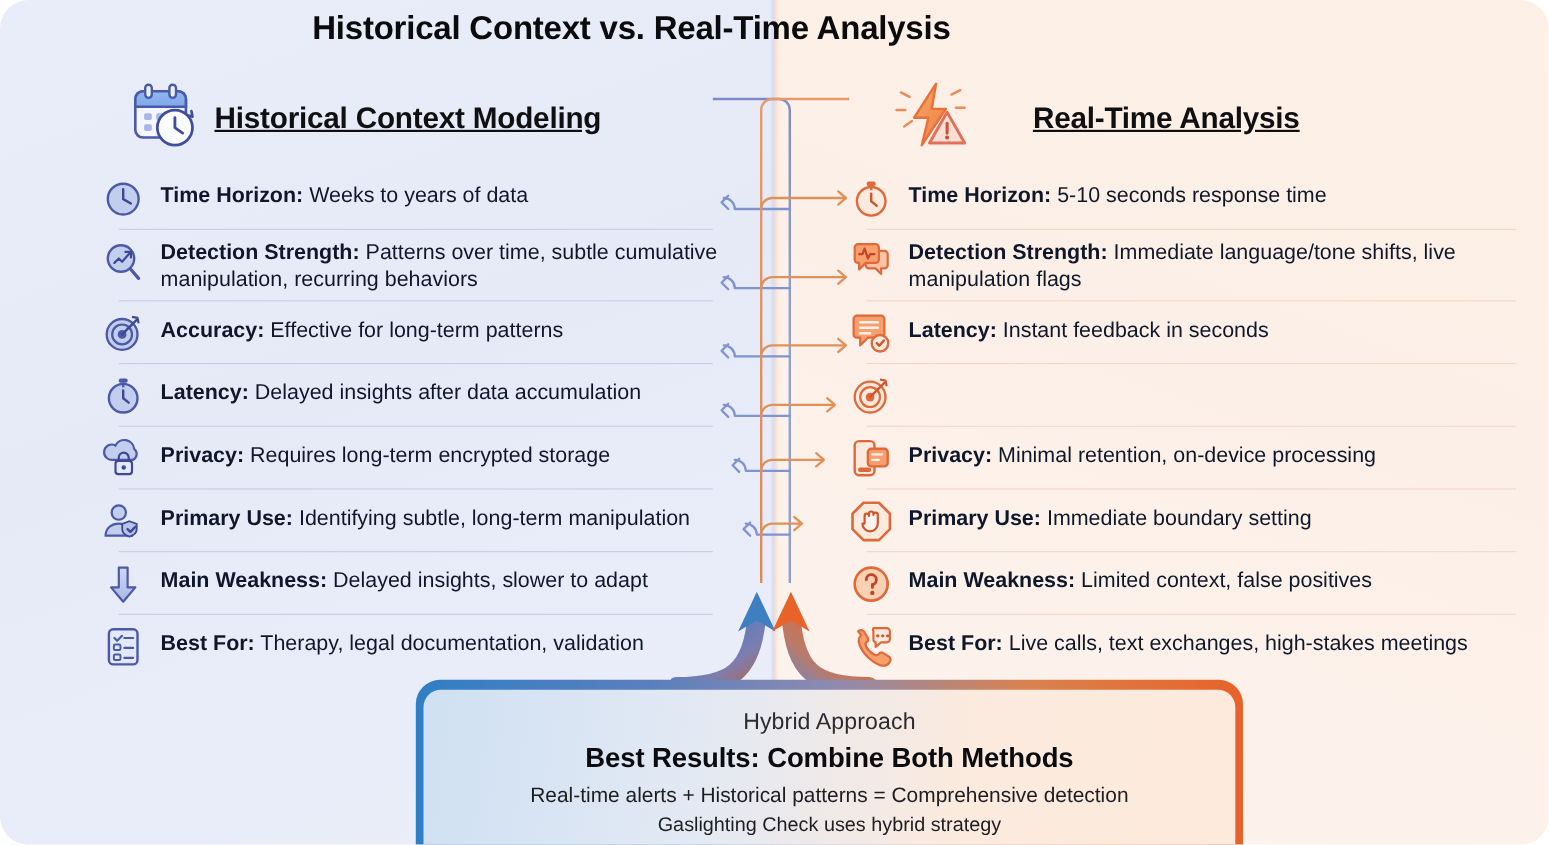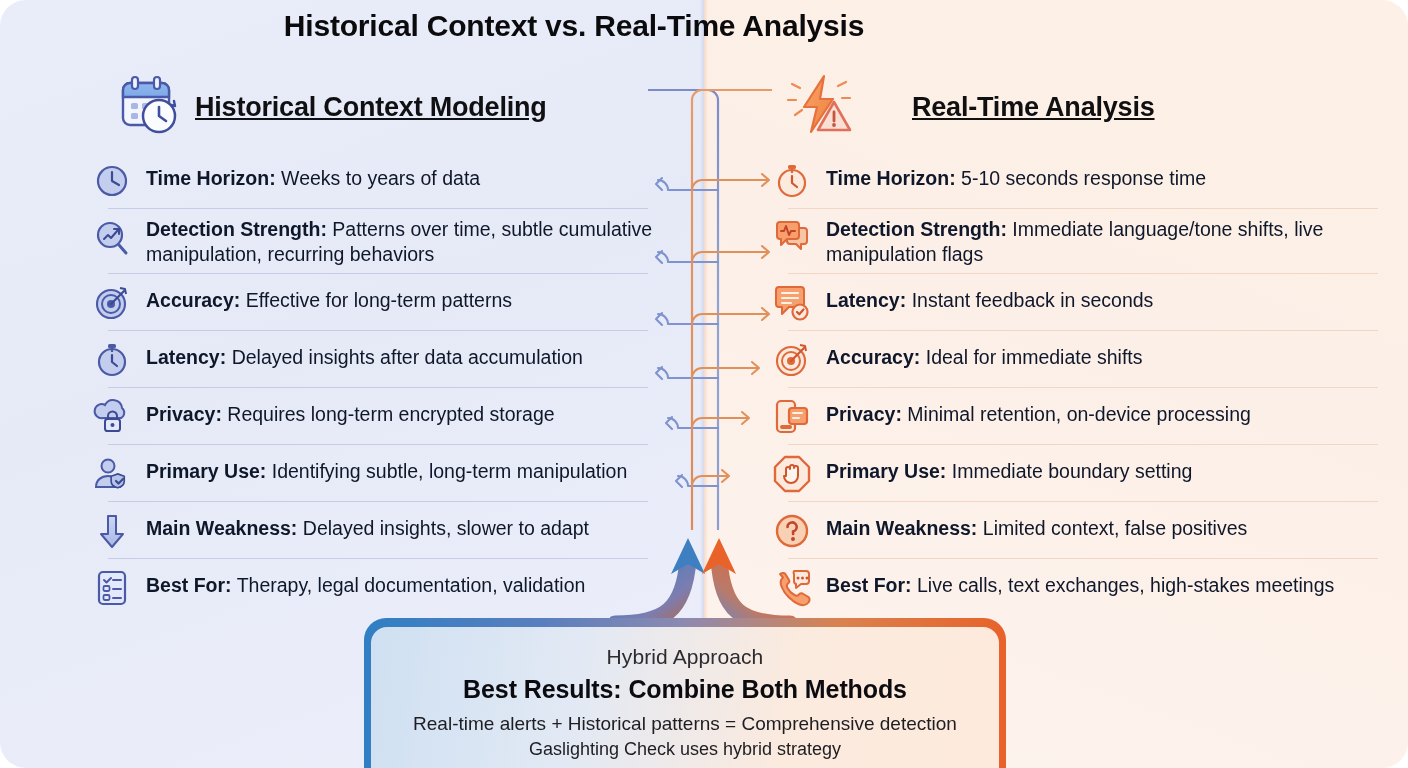--- a/index.html
+++ b/index.html
@@ -41,21 +41,21 @@
     text-align: center;
     font-size: 30px; font-weight: 700; color: #0b0b0d;
     letter-spacing: -0.2px;
   }
 
   
   .panel-head {
     position: absolute; display: flex; align-items: center; gap: 14px;
   }
   .panel-head.left  { top: 74px; left: 115px; }
-  .panel-head.right { top: 74px; left: 786px; gap: 48px; }
+  .panel-head.right { top: 74px; left: 813px; gap: 48px; }
   .panel-head .htitle {
     font-size: 27px; font-weight: 700; color: #101013; letter-spacing: -0.2px; text-decoration: underline;
   }
 
   
   .col { position: absolute; top: 152px; }
   .col.left  { left: 92px;  width: 572px; }
   .col.right { left: 772px; width: 620px; }
 
   .row {
@@ -76,21 +76,21 @@
     position: absolute; bottom: 0; left: 16px; height: 1px;
   }
   .col.left  .rule { width: 540px; background: #c6cce4; }
   .col.right .rule { width: 590px; background: #f2d6c4; }
 
   
   .spine { position: absolute; }
 
   
   .hybrid-wrap {
-    position: absolute; left: 364px; top: 618px; width: 642px; height: 150px;
+    position: absolute; left: 378px; top: 618px; width: 752px; height: 150px;
   }
   .hybrid-border {
     position: absolute; inset: 0;
     border-radius: 22px 22px 0 0;
     background: linear-gradient(90deg, #2f7fc4 0%, #5a7fbe 28%, #8d8ab0 50%, #d9824f 74%, #e8622a 100%);
     padding-top: 9px;
   }
   .hybrid-inner {
     position: absolute; left: 7px; right: 7px; top: 9px; bottom: 0;
     border-radius: 16px 16px 0 0;
@@ -380,21 +380,20 @@
     <div class="row">
       <span class="ico">
         <svg width="40" height="40" viewBox="0 0 40 40">
           <circle cx="19" cy="21" r="14" fill="#fdeadf" stroke="#e0693a" stroke-width="2.1"></circle>
           <circle cx="19" cy="21" r="9" fill="none" stroke="#e0693a" stroke-width="2"></circle>
           <circle cx="19" cy="21" r="4" fill="#e0693a"></circle>
           <path d="M19 21l13-13" stroke="#d1562c" stroke-width="2.2" stroke-linecap="round"></path>
           <path d="M28 5l5 1 1 5" stroke="#d1562c" stroke-width="2" fill="none" stroke-linejoin="round"></path>
         </svg>
       </span>
-      <span class="txt"><b>Accuracy:</b> <span>Ideal for immediate shifts</span></span>
       <span class="rule"></span>
     </div>
 
     <div class="row">
       <span class="ico">
         <svg width="40" height="40" viewBox="0 0 40 40">
           <rect x="5" y="4" width="18" height="31" rx="4" fill="#fdeadf" stroke="#e0693a" stroke-width="2.2"></rect>
           <rect x="8" y="28" width="12" height="4" rx="2" fill="#e0693a"></rect>
           <rect x="17" y="11" width="18" height="16" rx="3" fill="#f79f6d" stroke="#e0693a" stroke-width="2.2"></rect>
           <g stroke="#fdf1e8" stroke-width="2" stroke-linecap="round">

